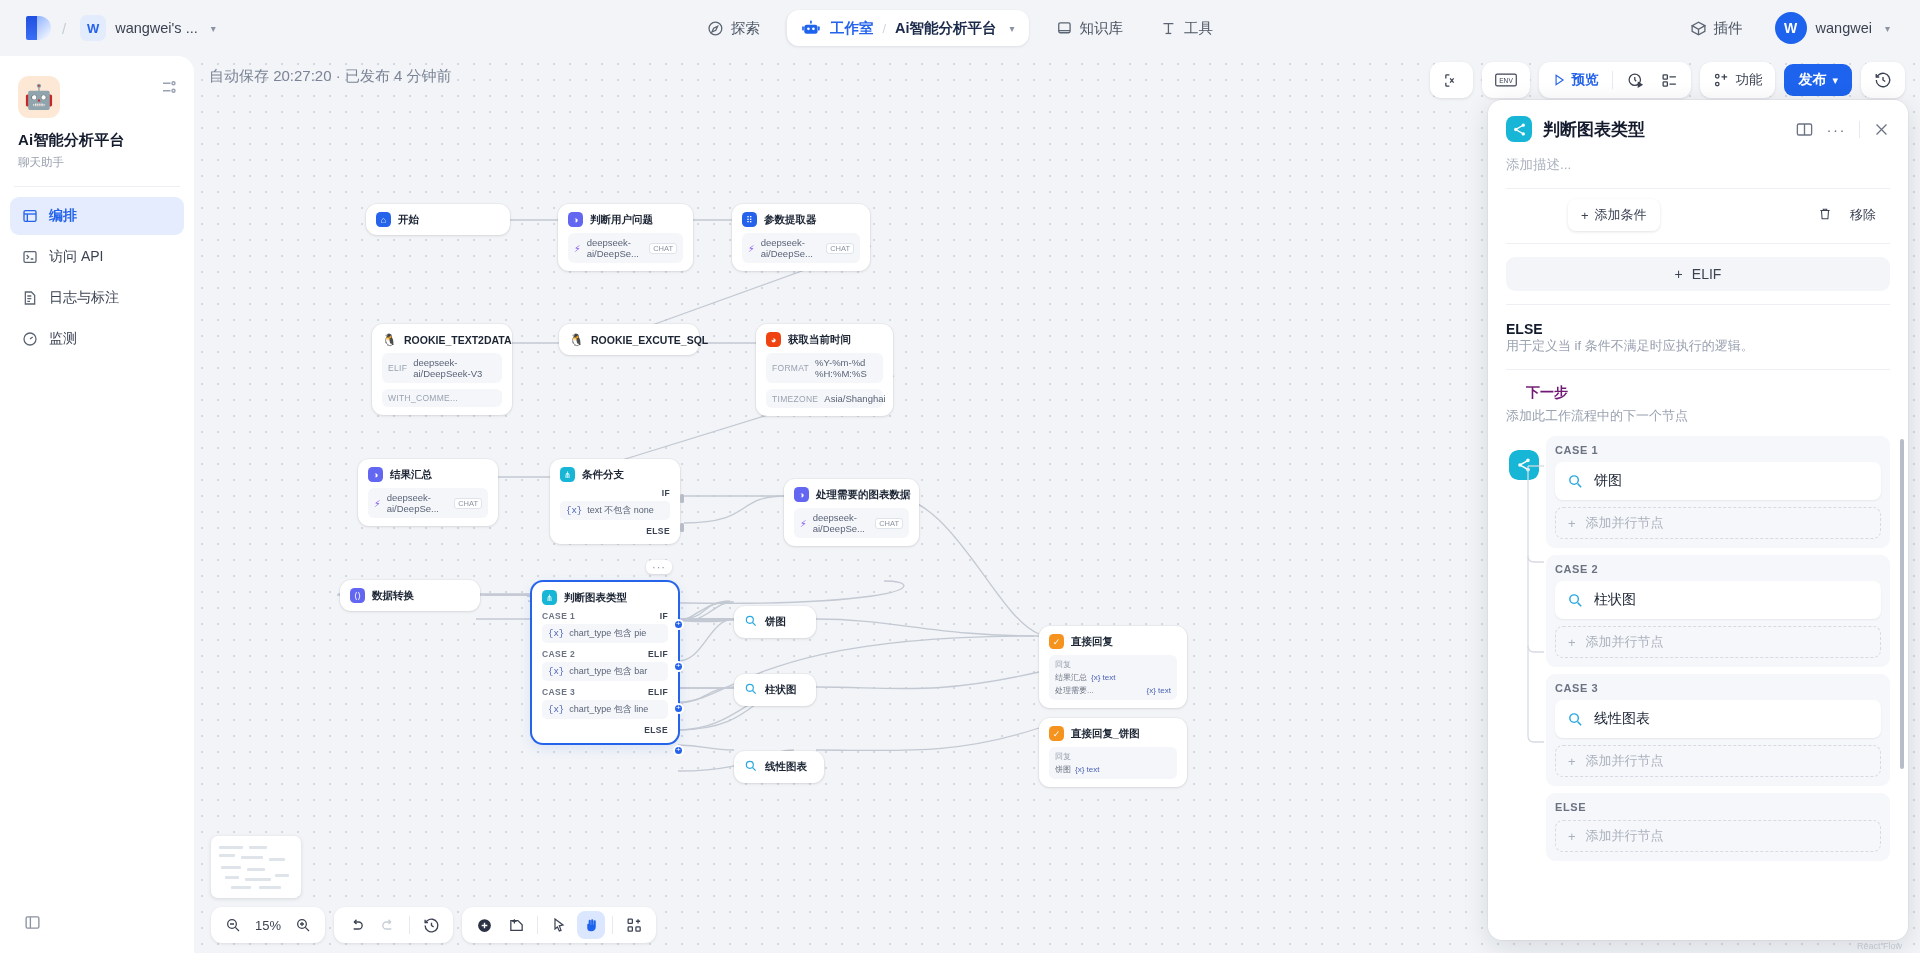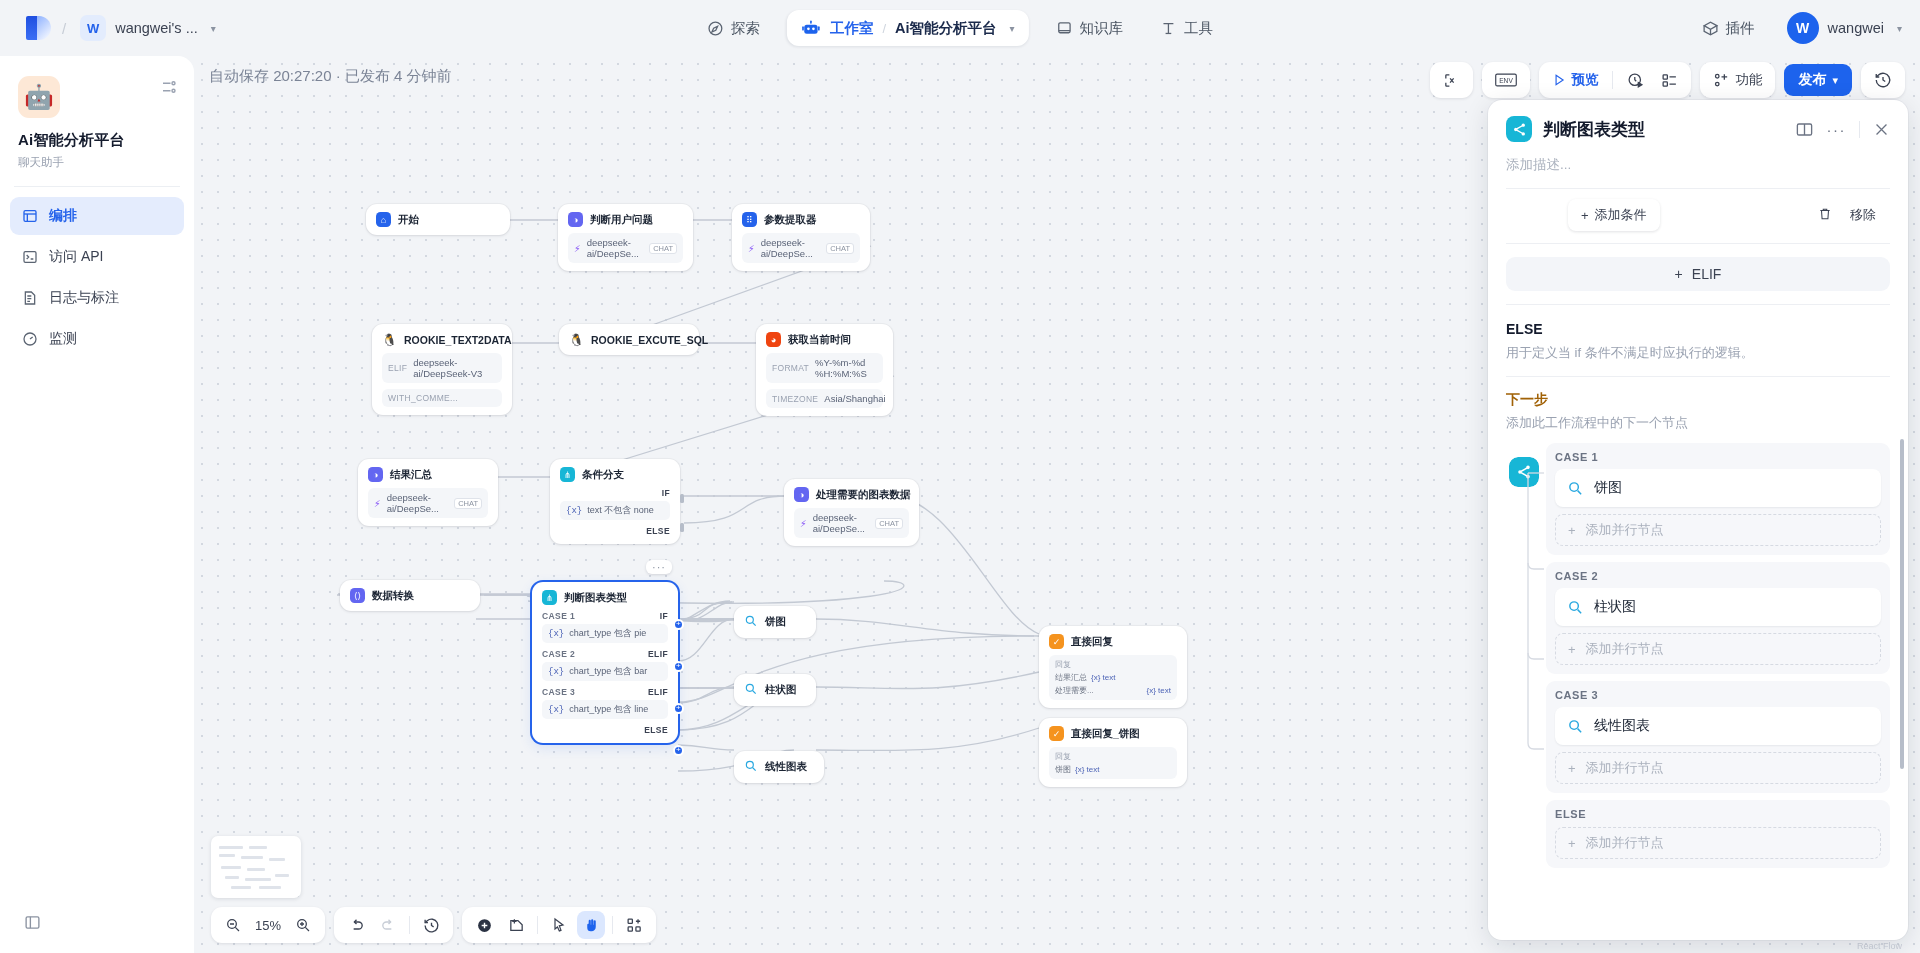--- a/index.html
+++ b/index.html
@@ -56,21 +56,21 @@
     background:#ffffff; border-radius:12px; padding:8px 14px;
     box-shadow: 0 1px 3px rgba(16,24,40,.09);
     cursor:pointer;
   }
   .nav-pill .blue { color:#2563eb; font-size:14.5px; font-weight:600; }
   .nav-pill .sep { color:#cfd5de; font-size:13px; }
   .nav-pill .dark { color:#1b2a4b; font-size:14.5px; font-weight:700; }
   .bot-ico { width:20px; height:20px; }
 
   .tb-right {
-    position:absolute; right:10px; display:flex; align-items:center; gap:18px;
+    position:absolute; right:22px; display:flex; align-items:center; gap:18px;
   }
   .avatar {
     width:32px; height:32px; border-radius:50%; background:#1d63ed; color:#fff;
     font-size:14px; font-weight:600; display:flex; align-items:center; justify-content:center;
   }
   .user-name { font-size:14.5px; color:#3b4252; }
 
   
   .sidebar {
     position:absolute; left:0; top:56px; width:194px; height:897px;
@@ -215,22 +215,22 @@
     background:#fff; border-radius:8px; box-shadow:0 1px 3px rgba(16,24,40,.12);
     font-size:13px; color:#3b4252; padding:7px 13px; display:flex; align-items:center; gap:6px;
     cursor:pointer; margin-left:62px;
   }
   .removebtn { display:flex; align-items:center; gap:18px; font-size:13px; color:#3b4252; cursor:pointer; margin-right:14px;}
   .elif-btn {
     background:#f3f5f9; border-radius:9px; height:34px; display:flex; align-items:center;
     justify-content:center; gap:9px; font-size:14px; color:#3b4252; cursor:pointer; margin-top:2px;
   }
   .else-h { font-size:14px; font-weight:700; color:#141b2d; margin-top:16px; }
-  .else-d { font-size:13px; color:#9aa2b1; margin-top:7px; }
-  .nextstep-h { font-size:14px; font-weight:700; color:#a16207; }
+  .else-d { font-size:13px; color:#9aa2b1; }
+  .nextstep-h { font-size:14px; font-weight:700; color:#701a75;margin-left:20px; }
   .nextstep-d { font-size:13px; color:#9aa2b1; margin-top:5px; }
 
   .branch-wrap { display:flex; gap:0; margin-top:11px; }
   .branch-src {
     width:40px; flex:none; position:relative;
   }
   .bsrc-ico {
     width:30px; height:30px; border-radius:9px; background:#17b6d6;
     display:flex; align-items:center; justify-content:center; color:#fff;
     box-shadow:0 1px 3px rgba(16,24,40,.13); position:absolute; top:14px; left:3px;

